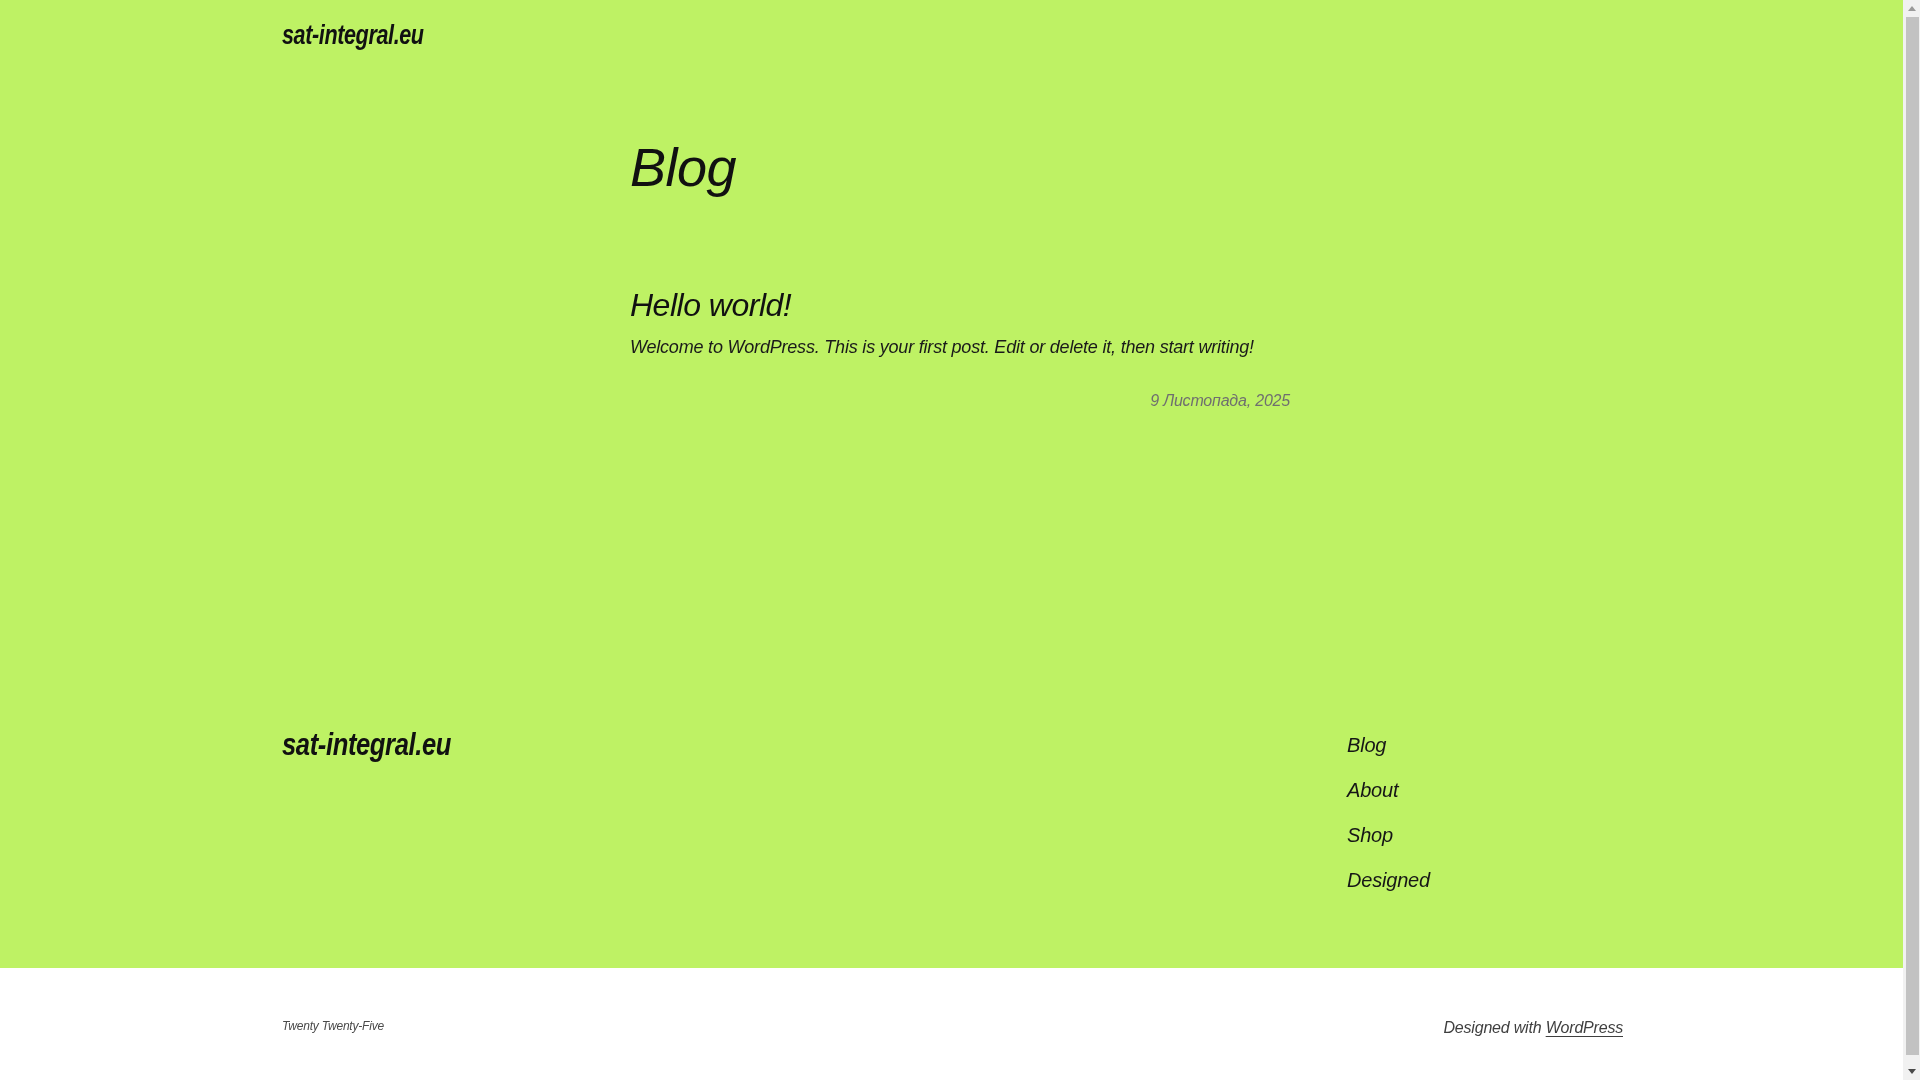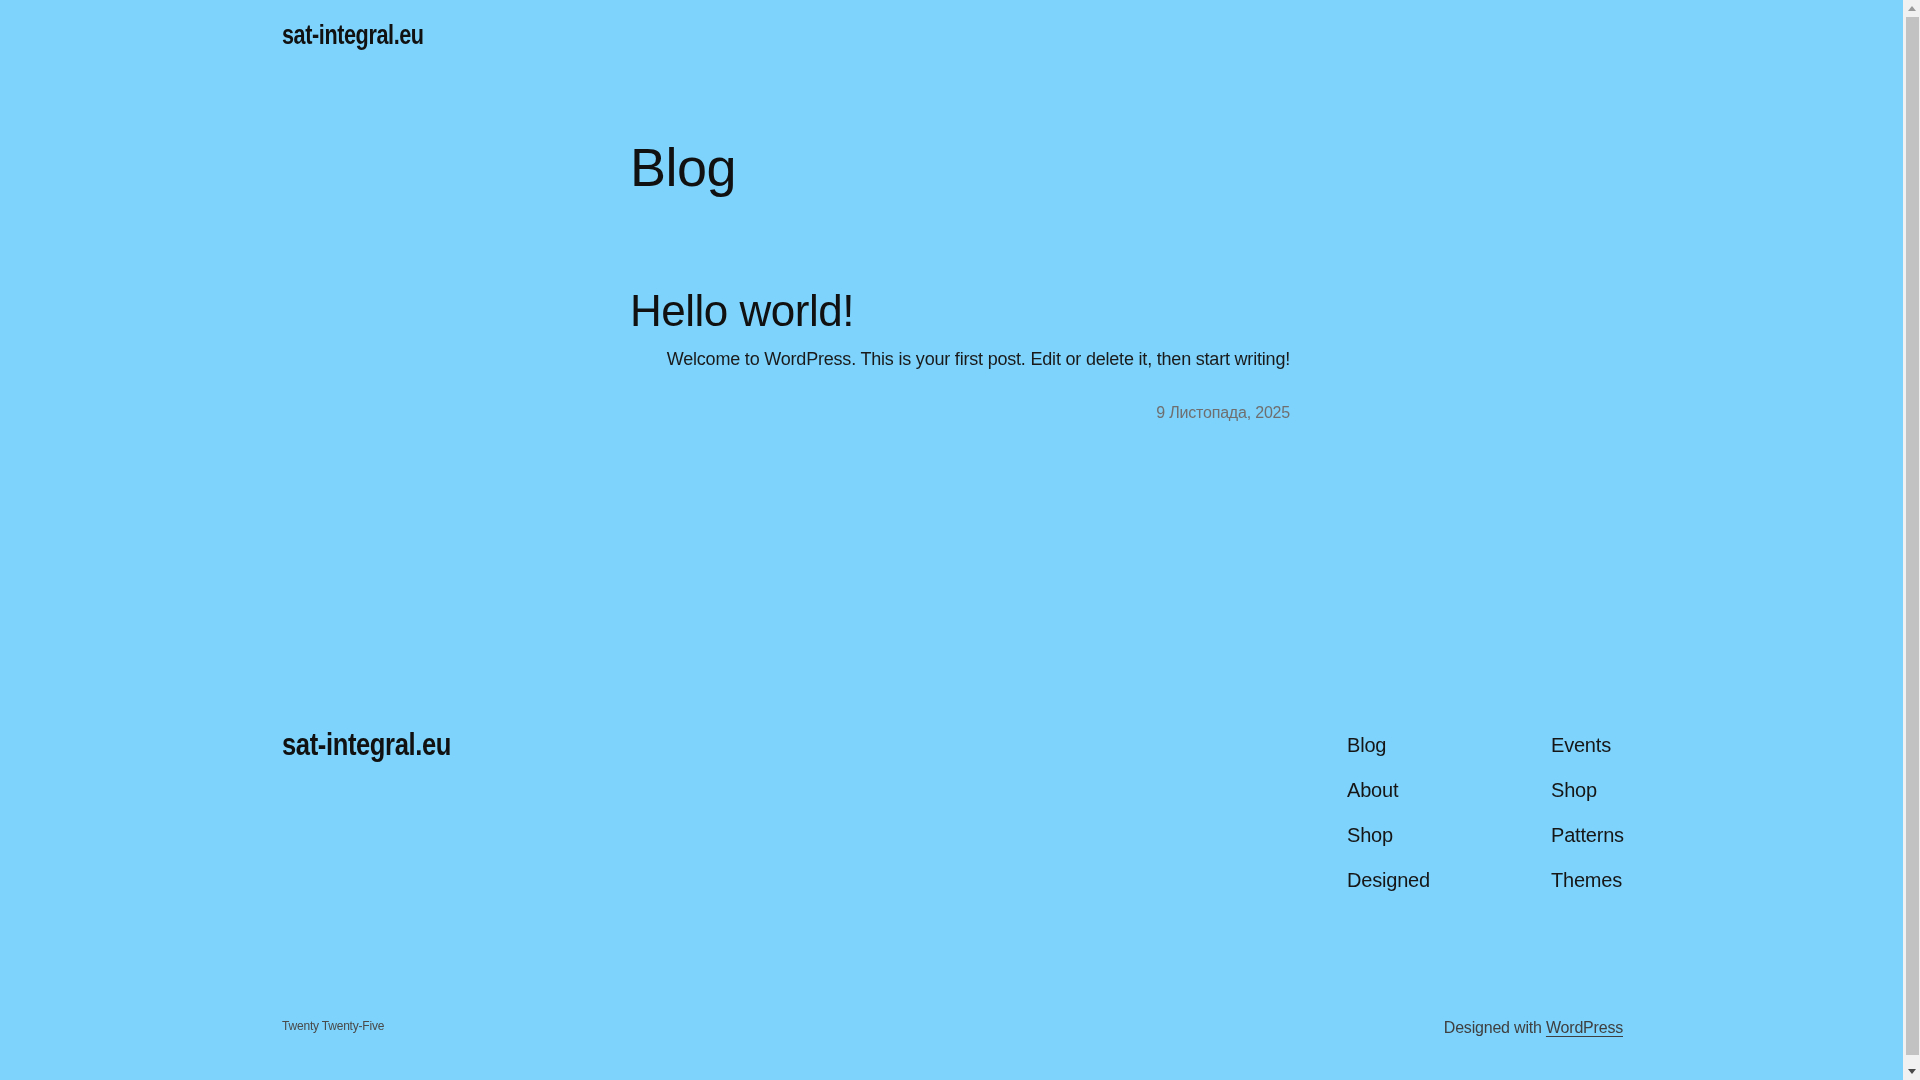--- a/index.html
+++ b/index.html
@@ -3,48 +3,48 @@
 <meta charset="utf-8">
 <style>
   * { margin: 0; padding: 0; box-sizing: border-box; }
   html, body {
     width: 1920px; height: 1080px;
     background: #ffffff;
     overflow: hidden;
     font-family: "Liberation Sans", "DejaVu Sans", sans-serif;
     color: #111111;
   }
-  .page { position: relative; width: 1920px; height: 1080px; background: #7dd3fc; }
+  .page { position: relative; width: 1920px; height: 968px; background: #bef264; font-style: italic; }
 
   a { color: inherit; text-decoration: none; cursor: pointer; }
 
   
   .site-header { position: absolute; left: 282px; top: 20px; }
   .site-title {
     display: inline-block;
     font-size: 27px; font-weight: 700; letter-spacing: -0.5px;
     transform: scaleX(0.8); transform-origin: left center;
     white-space: nowrap;
   }
 
   
   .main-col { position: absolute; left: 630px; top: 140px; width: 660px; }
   .page-title {
     font-size: 54px; font-weight: 400; line-height: 1;
     letter-spacing: -0.5px; color: #111111;
   }
   .post { margin-top: 95px; }
   .post-title {
-    font-size: 44px; font-weight: 400; line-height: 1;
+    font-size: 32px; font-weight: 400; line-height: 1;
     letter-spacing: -0.5px; color: #111111; display: inline-block;
   }
   .post-excerpt {
     margin-top: 15px;
     font-size: 18px; line-height: 1.25; letter-spacing: -0.2px;
-    color: #1a1a1a; white-space: nowrap; text-align: right;
+    color: #1a1a1a; white-space: nowrap;
   }
   .post-date {
     margin-top: 33px;
     font-size: 16px; letter-spacing: -0.2px;
     color: #6f6f6f;
     text-align: right;
   }
 
   
   .footer-site-title {
@@ -121,26 +121,20 @@
   <footer>
     <a class="footer-site-title">sat-integral.eu</a>
 
     <nav class="footer-nav">
       <ul>
         <li><a>Blog</a></li>
         <li><a>About</a></li>
         <li><a>Shop</a></li>
         <li><a>Designed</a></li>
       </ul>
-      <ul>
-        <li><a>Events</a></li>
-        <li><a>Shop</a></li>
-        <li><a>Patterns</a></li>
-        <li><a>Themes</a></li>
-      </ul>
     </nav>
 
     <a class="footer-bottom-left">Twenty Twenty-Five</a>
 
     <div class="footer-bottom-right">
       <span>Designed with </span><a class="wp-link">WordPress</a>
     </div>
   </footer>
 
   <div class="scrollbar">

